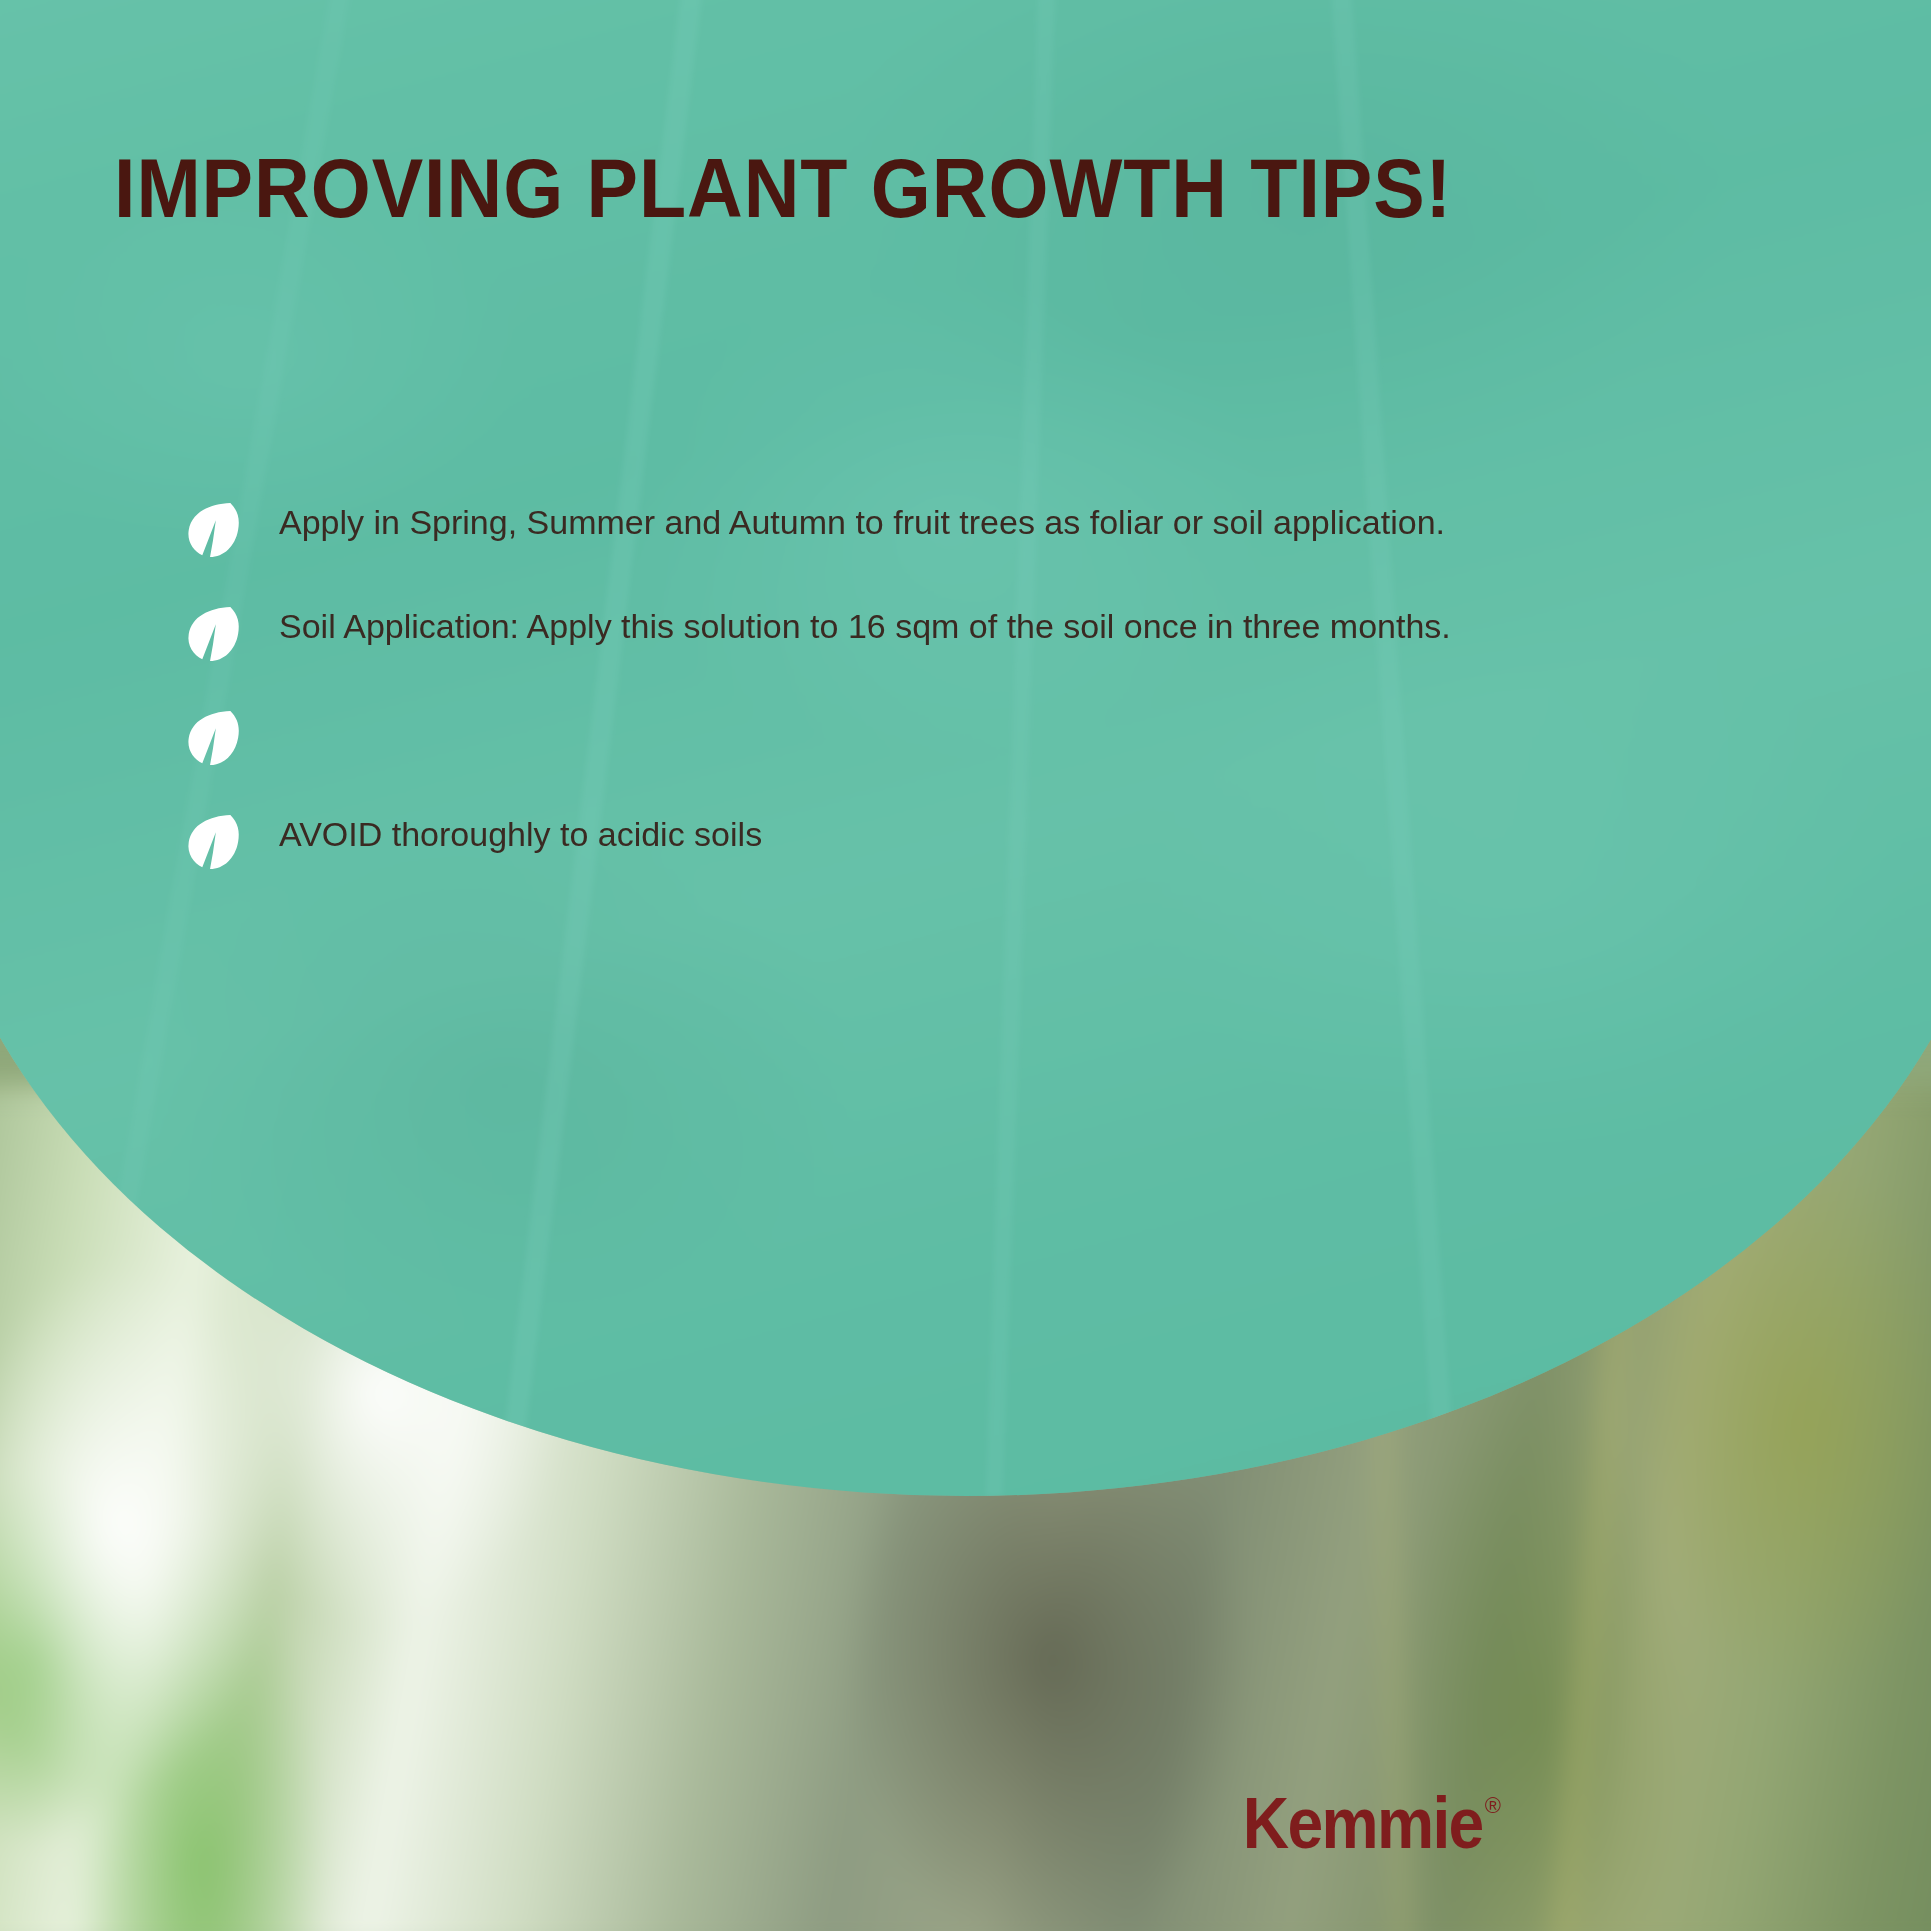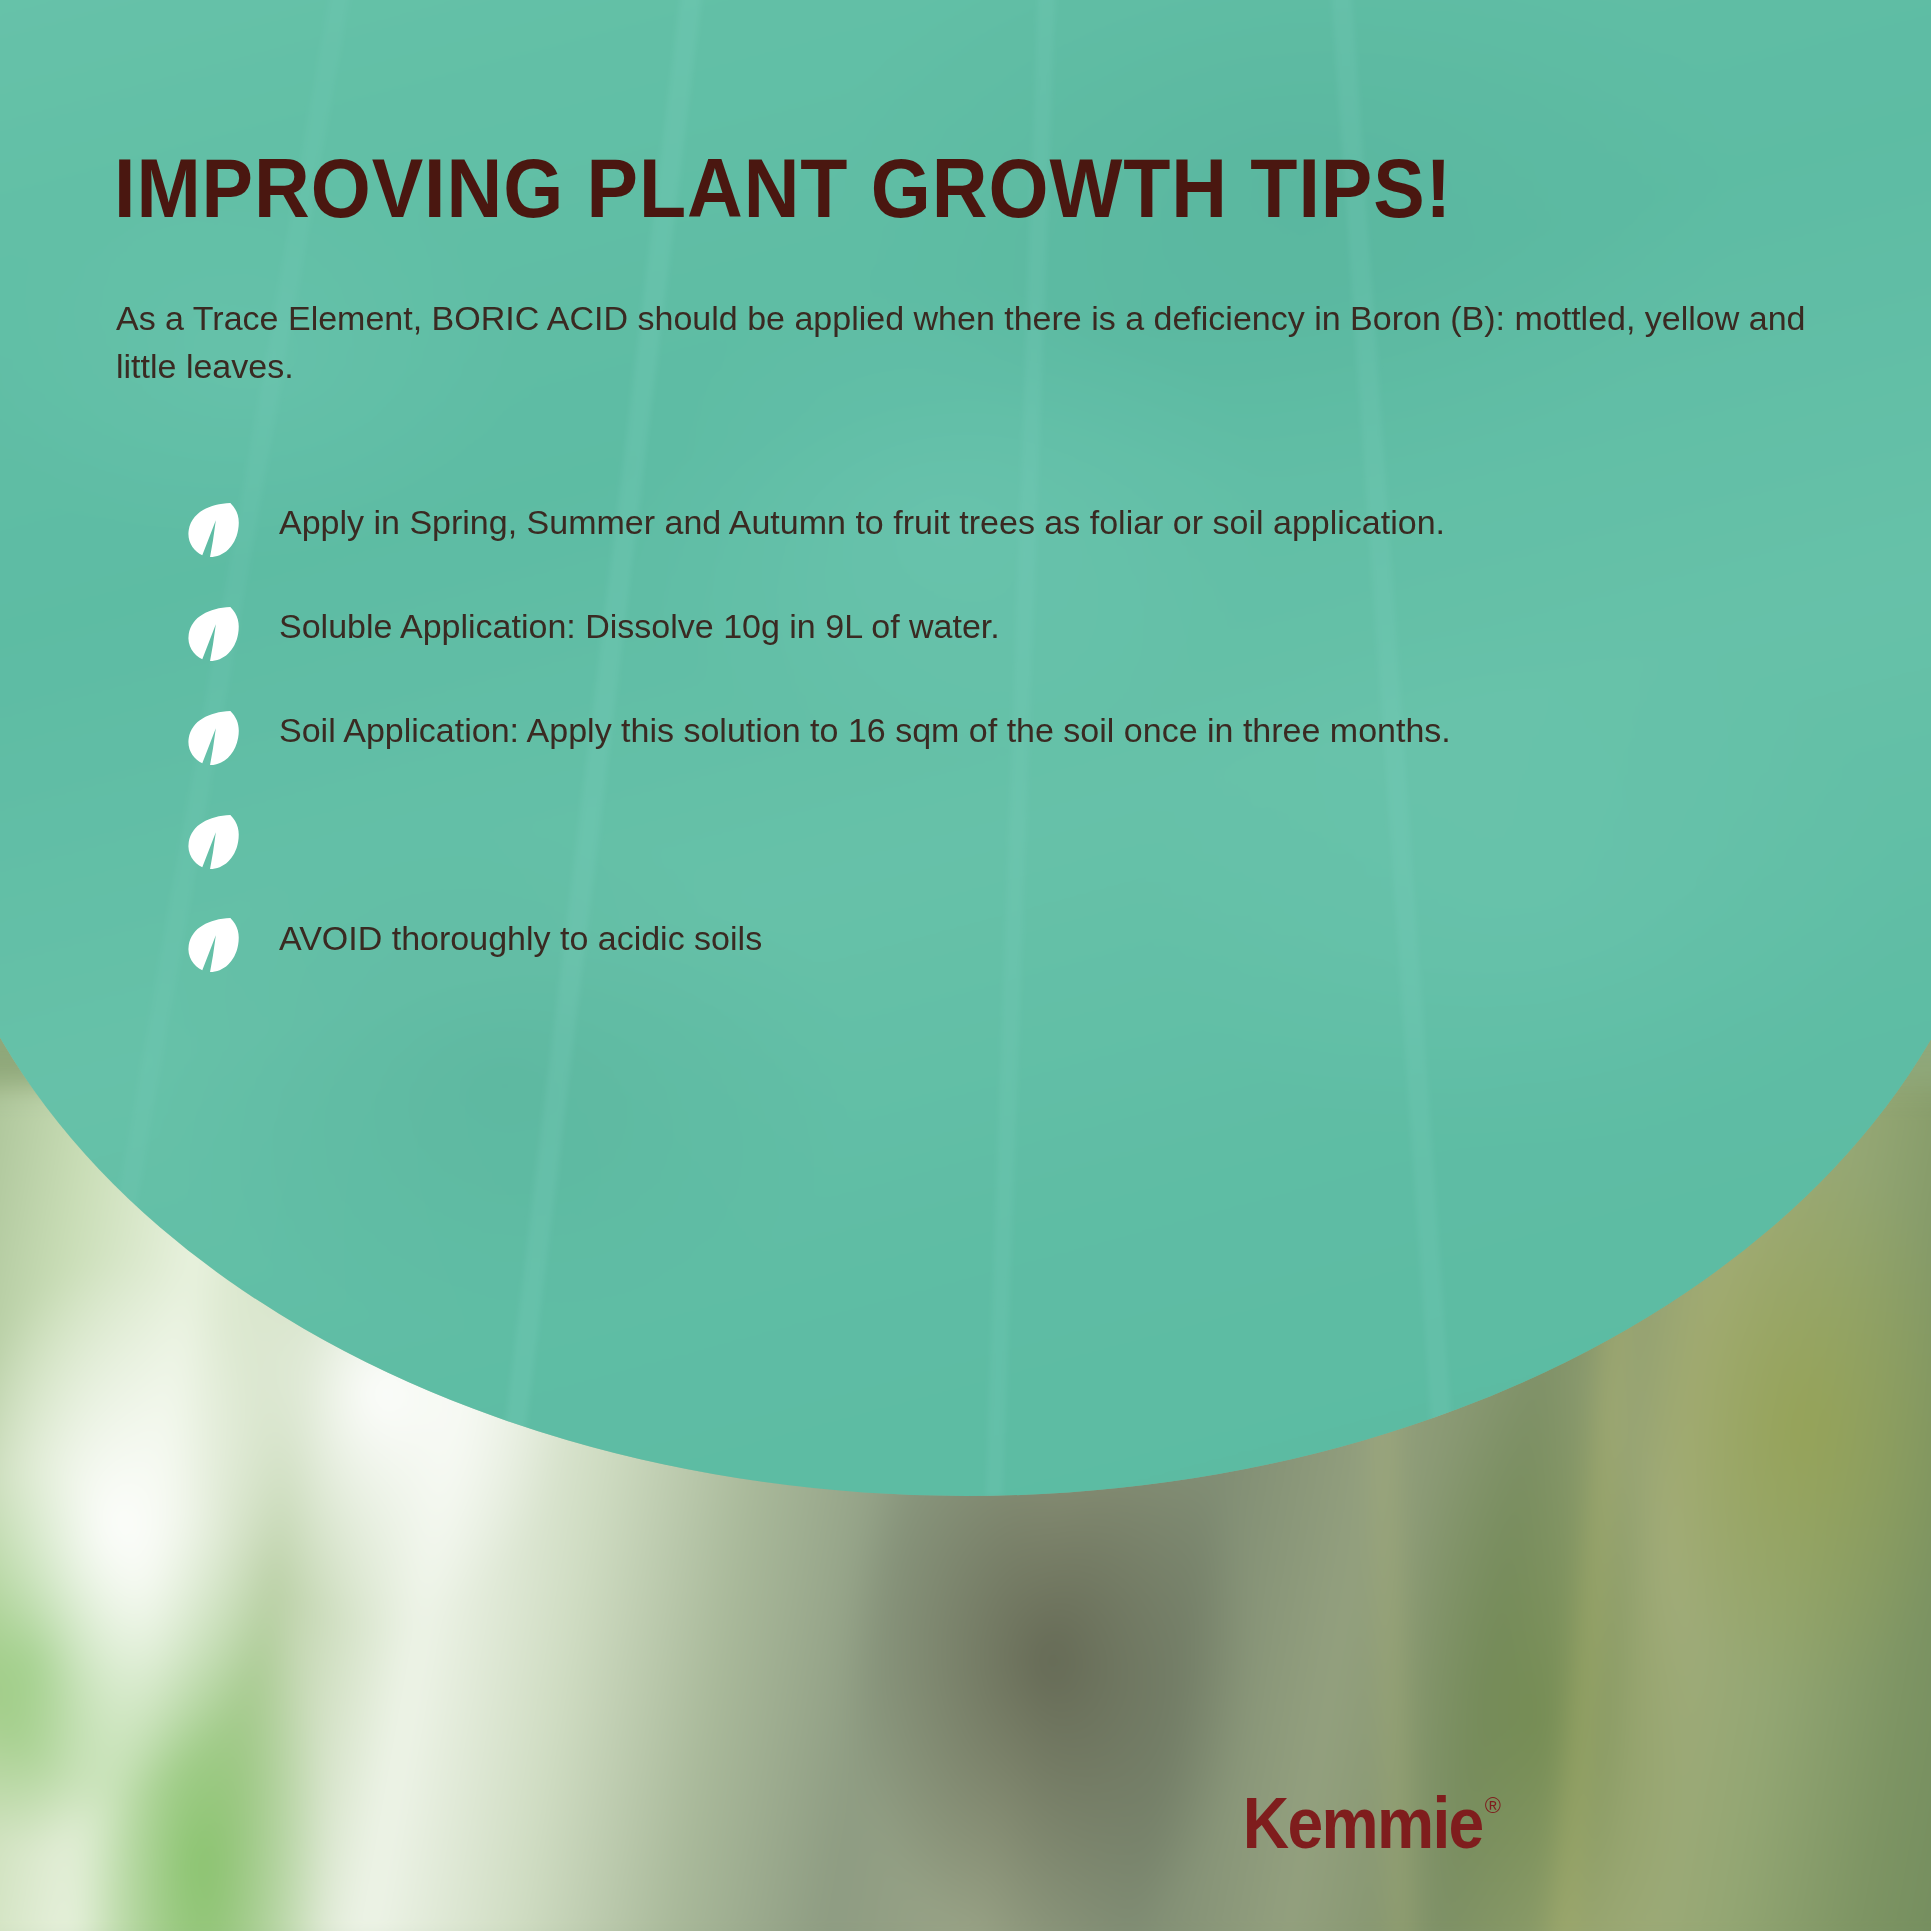--- a/index.html
+++ b/index.html
@@ -162,41 +162,32 @@
 <div id="teal-panel">
   <div id="teal-photo"></div>
   <div id="teal-veins"></div>
   <div id="teal-tint"></div>
 </div>
 
 <div id="content">
 
   <h1 id="page-title">IMPROVING PLANT GROWTH TIPS!</h1>
 
-  <p id="intro-paragraph">As a Trace Element, BORIC ACID should be applied when there is a deficiency in Boron (B): mottled, yellow and little leaves.</p>
 
   <ul id="tips-list">
 
     <li class="tip-row">
       <span class="leaf-icon">
         <svg viewBox="0 0 64 62" xmlns="http://www.w3.org/2000/svg" aria-hidden="true">
           <path fill="#ffffff" d="M52 3C30 4 12 13 9 31c-2 12 5 22 14 26l7-18 7-18-3 21-3 17c14 0 26-11 29-28 2-11 0-20-8-28z"></path>
         </svg>
       </span>
       <span class="tip-text">Apply in Spring, Summer and Autumn to fruit trees as foliar or soil application.</span>
     </li>
 
-    <li class="tip-row">
-      <span class="leaf-icon">
-        <svg viewBox="0 0 64 62" xmlns="http://www.w3.org/2000/svg" aria-hidden="true">
-          <path fill="#ffffff" d="M52 3C30 4 12 13 9 31c-2 12 5 22 14 26l7-18 7-18-3 21-3 17c14 0 26-11 29-28 2-11 0-20-8-28z"></path>
-        </svg>
-      </span>
-      <span class="tip-text">Soluble Application: Dissolve 10g in 9L of water.</span>
-    </li>
 
     <li class="tip-row">
       <span class="leaf-icon">
         <svg viewBox="0 0 64 62" xmlns="http://www.w3.org/2000/svg" aria-hidden="true">
           <path fill="#ffffff" d="M52 3C30 4 12 13 9 31c-2 12 5 22 14 26l7-18 7-18-3 21-3 17c14 0 26-11 29-28 2-11 0-20-8-28z"></path>
         </svg>
       </span>
       <span class="tip-text">Soil Application: Apply this solution to 16 sqm of the soil once in three months.</span>
     </li>
 

